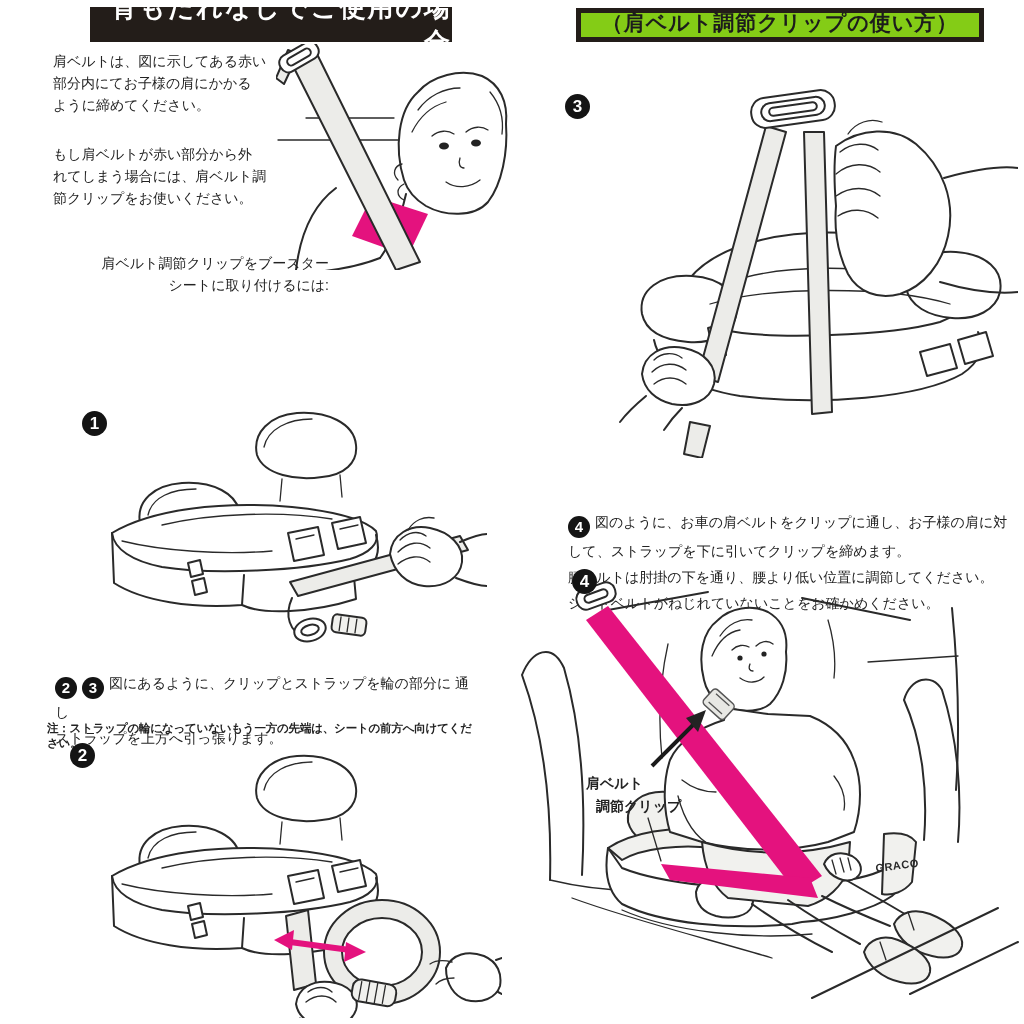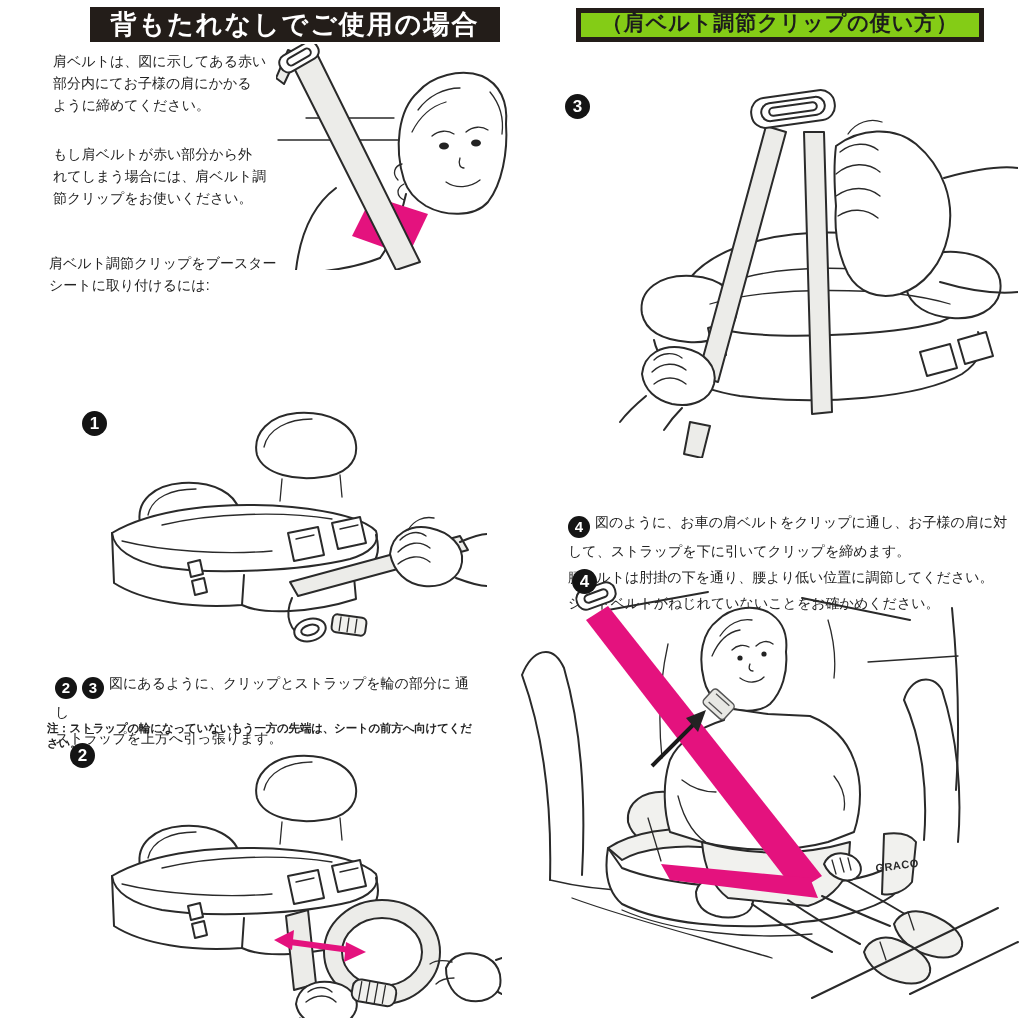--- a/index.html
+++ b/index.html
@@ -30,21 +30,21 @@
   .fg{fill:#f1f1ee;stroke:#2a2a2a;stroke-width:2;stroke-linejoin:round;}
   .belt{fill:#ecece9;stroke:#2a2a2a;stroke-width:2;stroke-linejoin:round;}
   .pk{fill:#e4127e;stroke:none;}
   .ink{fill:#232323;stroke:none;}
 </style>
 </head>
 <body>
 
 <div class="page">
 
-  <div class="abs title-bar" style="left:90px;top:7px;width:410px;height:35px;text-align:right;">
+  <div class="abs title-bar" style="left:90px;top:7px;width:362px;height:35px;text-align:right;">
     <span>背もたれなしでご使用の場合</span>
   </div>
 
   <div class="abs body-text jp" style="left:53px;top:143px;width:276px;">もし肩ベルトが赤い部分から外
 れてしまう場合には、肩ベルト調
 節クリップをお使いください。</div>
 
   <div class="abs body-text jp" style="left:53px;top:50px;width:276px;">肩ベルトは、図に示してある赤い
 部分内にてお子様の肩にかかる
 ように締めてください。</div>
@@ -72,21 +72,21 @@
       <path class="ln thin" d="M142,66 C152,52 168,44 184,44 M136,88 C144,72 156,62 170,58"></path>
       <path class="ln thin" d="M126,120 c-8,2 -10,10 -4,16 M128,140 c-8,4 -8,12 0,16 M214,48 C224,60 228,74 226,90"></path>
       <ellipse class="ink" cx="168" cy="102" rx="5" ry="3.5"></ellipse>
       <ellipse class="ink" cx="200" cy="99" rx="5" ry="3.5"></ellipse>
       <path class="ln thin" d="M156,92 C163,86 172,86 178,90 M190,88 C197,82 206,82 212,86"></path>
       <path class="ln thin" d="M184,114 C182,120 184,124 188,124"></path>
       <path class="ln thin" d="M170,138 C180,145 194,144 204,136"></path>
     </g>
   </svg>
 
-  <div class="abs body-text jp" style="left:49px;top:252px;width:280px;">肩ベルト調節クリップをブースター
+  <div class="abs body-text jp" style="left:49px;top:252px;width:280px;text-align:right;">肩ベルト調節クリップをブースター
 シートに取り付けるには:</div>
 
 
   <div class="fig-badge" style="left:82px;top:411px;">1</div>
 
   <svg class="abs" style="left:52px;top:402px;" width="435" height="262" viewBox="0 0 435 262">
     <defs>
       <g id="seat-sym">
         <path class="fw" d="M165,50 C160,28 178,10 205,8 C235,6 262,18 264,40 C266,58 252,70 230,72 C205,76 172,70 165,50 Z"></path>
         <path class="ln thin" d="M172,42 C176,24 196,14 220,14 M190,74 L188,96 M248,70 L250,92"></path>
@@ -251,14 +251,18 @@
     <g>
       <path d="M140,186 L186,140" stroke="#1a1a1a" stroke-width="4" fill="none"></path>
       <polygon class="ink" points="194,130 174,138 186,152"></polygon>
     </g>
     <path class="ln thin" d="M136,238 L149,281"></path>
     <g>
       <path class="ln" d="M300,418 L486,328 M398,414 L506,362"></path>
     </g>
   </svg>
 
+  <div class="abs belt-label" style="left:586px;top:772px;">
+    <div>肩ベルト</div>
+    <div class="l2">調節クリップ</div>
+  </div>
 
 </div>
 
 </body></html>

